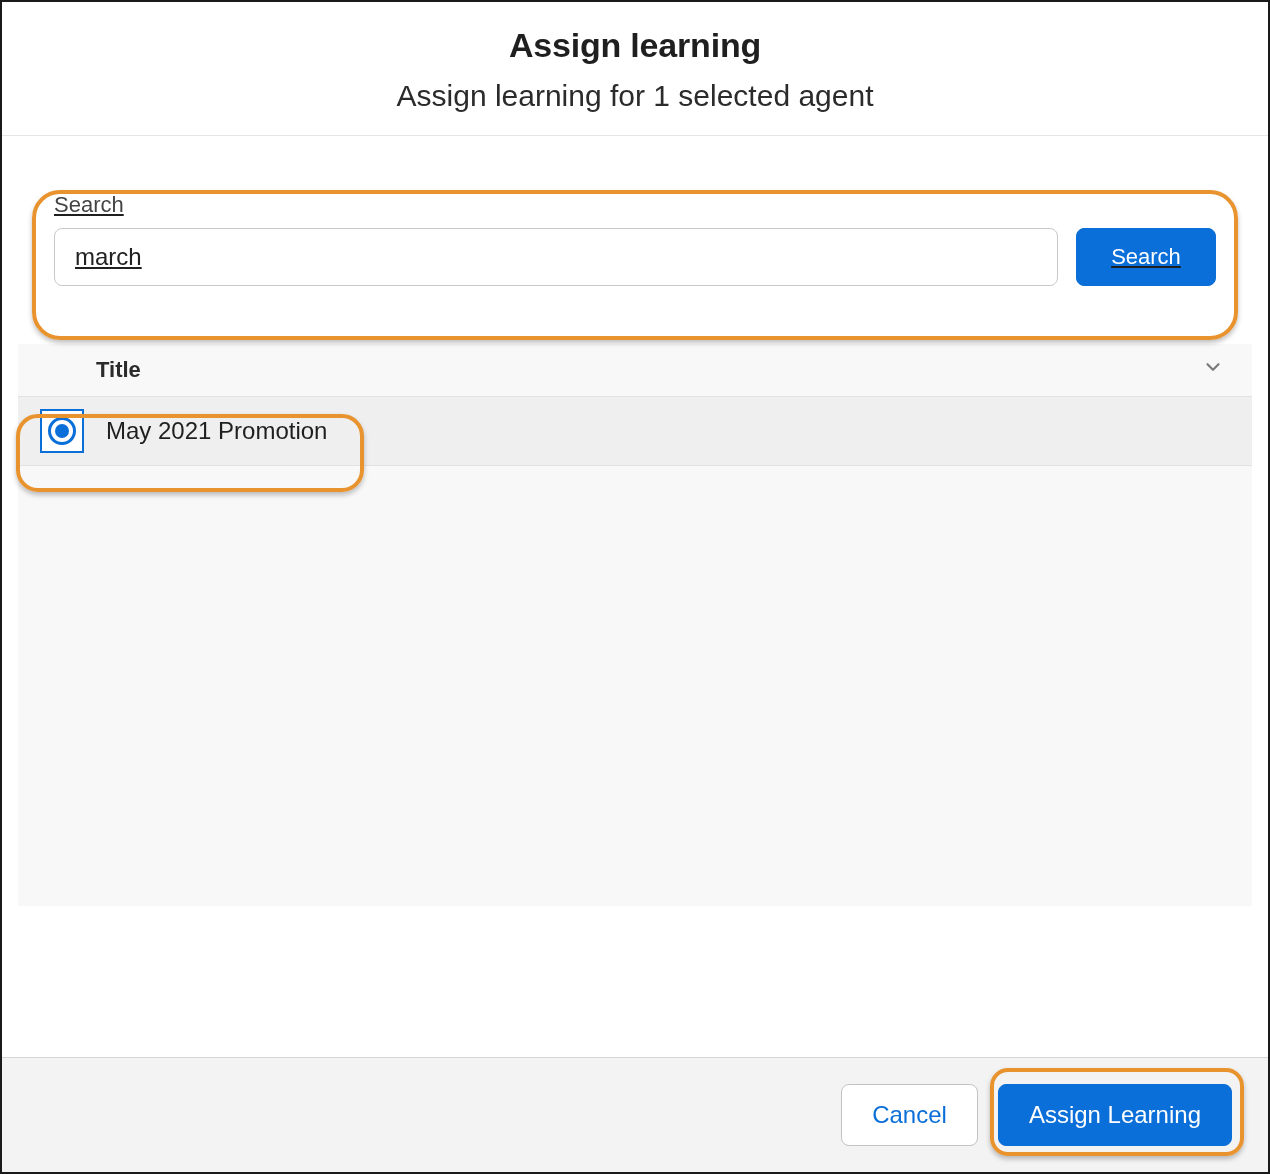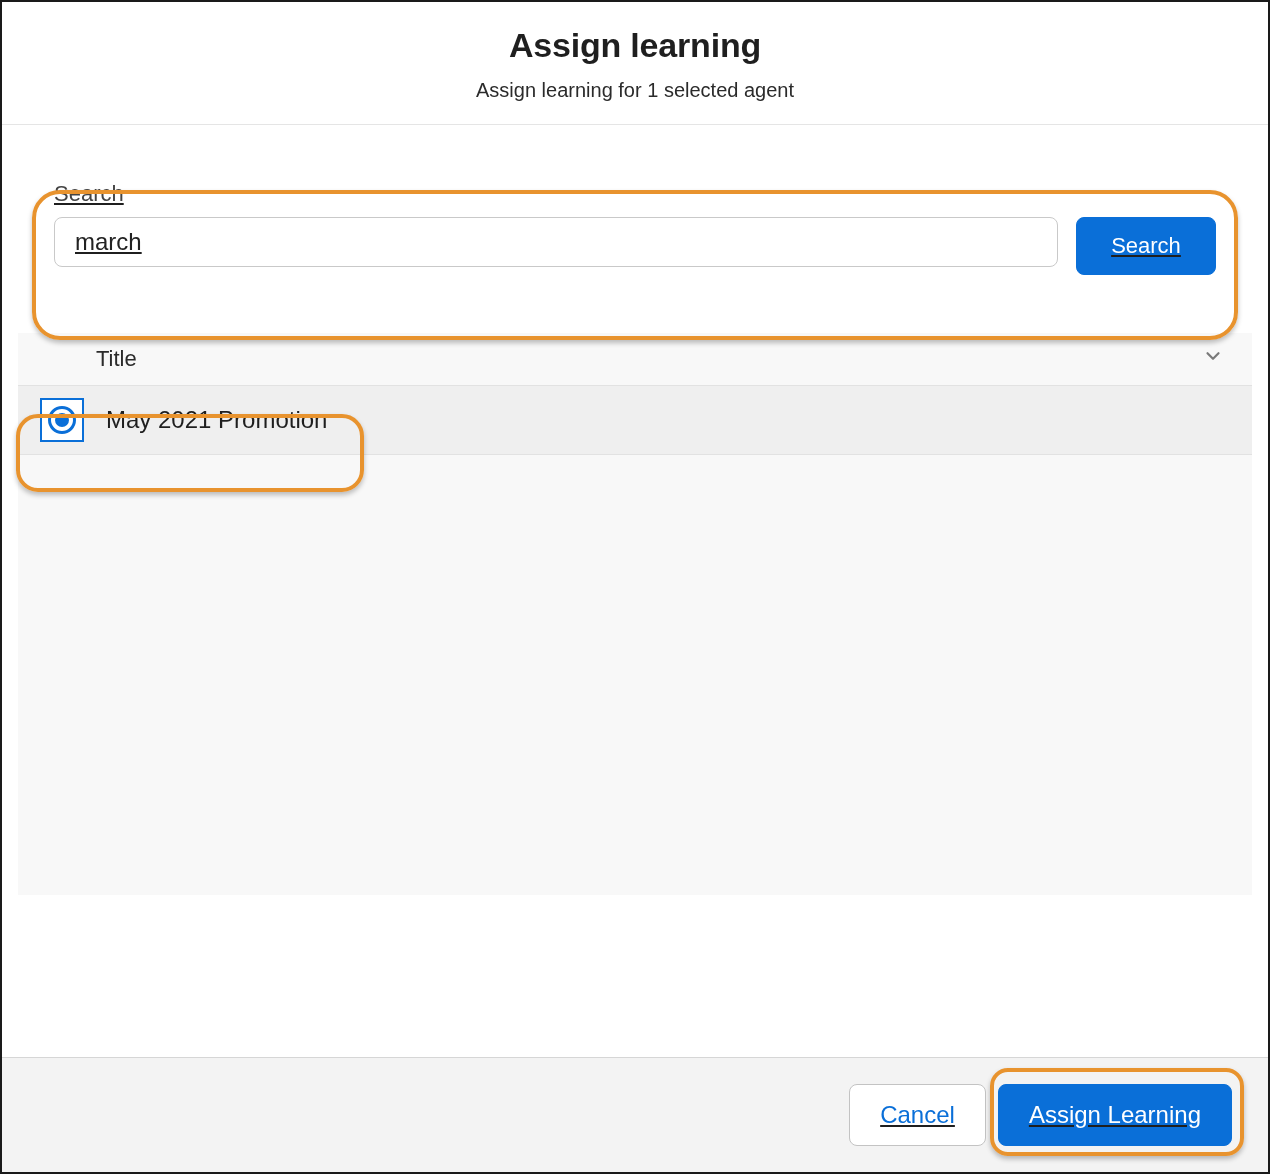--- a/index.html
+++ b/index.html
@@ -27,21 +27,21 @@
     border-bottom: 1px solid #e5e5e5;
   }
   .header h1 {
     margin: 0 0 14px 0;
     font-size: 34px;
     font-weight: 700;
     letter-spacing: -0.2px;
   }
   .header .subtitle {
     margin: 0;
-    font-size: 20px;
+    font-size: 30px;
     font-weight: 400;
     color: #2b2b2b;
   }
   
   .body {
     flex: 1 1 auto;
     padding: 44px 16px 0 16px;
     position: relative;
   }
   
@@ -84,21 +84,21 @@
     margin-bottom: 10px;
     display: block;
   }
   .search-row {
     display: flex;
     align-items: stretch;
     gap: 18px;
   }
   .search-input {
     flex: 1 1 auto;
-    height: 50px;
+    height: 58px;
     border: 1px solid #c9c9c9;
     border-radius: 8px;
     background: #fff;
     font-size: 24px;
     padding: 15px 20px;
     color: #222;
     outline: none;
   }
   .btn {
     display: inline-flex;
@@ -131,21 +131,21 @@
     background: #f8f8f8;
     height: 562px;
     position: relative;
   }
   .results-header {
     display: flex;
     align-items: center;
     justify-content: space-between;
     padding: 12px 28px 12px 78px;
     font-size: 22px;
-    font-weight: 400;
+    font-weight: 700;
     color: #2b2b2b;
   }
   .chevron {
     color: #7a7a7a;
   }
   .result-row {
     display: flex;
     align-items: center;
     gap: 22px;
     padding: 12px 28px 12px 22px;
@@ -178,22 +178,21 @@
     background: #0a6fd8;
     border-radius: 50%;
   }
   
   .footer {
     border-top: 1px solid #d6d6d6;
     background: #f3f3f3;
     padding: 26px 36px;
     display: flex;
     justify-content: flex-end;
-    gap: 12px;
-    text-decoration: underline;
+    gap: 20px;
   }
   .footer .btn {
     height: 62px;
     padding: 0 30px;
     font-size: 24px;
   }
   .footer .btn.assign {
     min-width: 220px;
   }
 </style>

